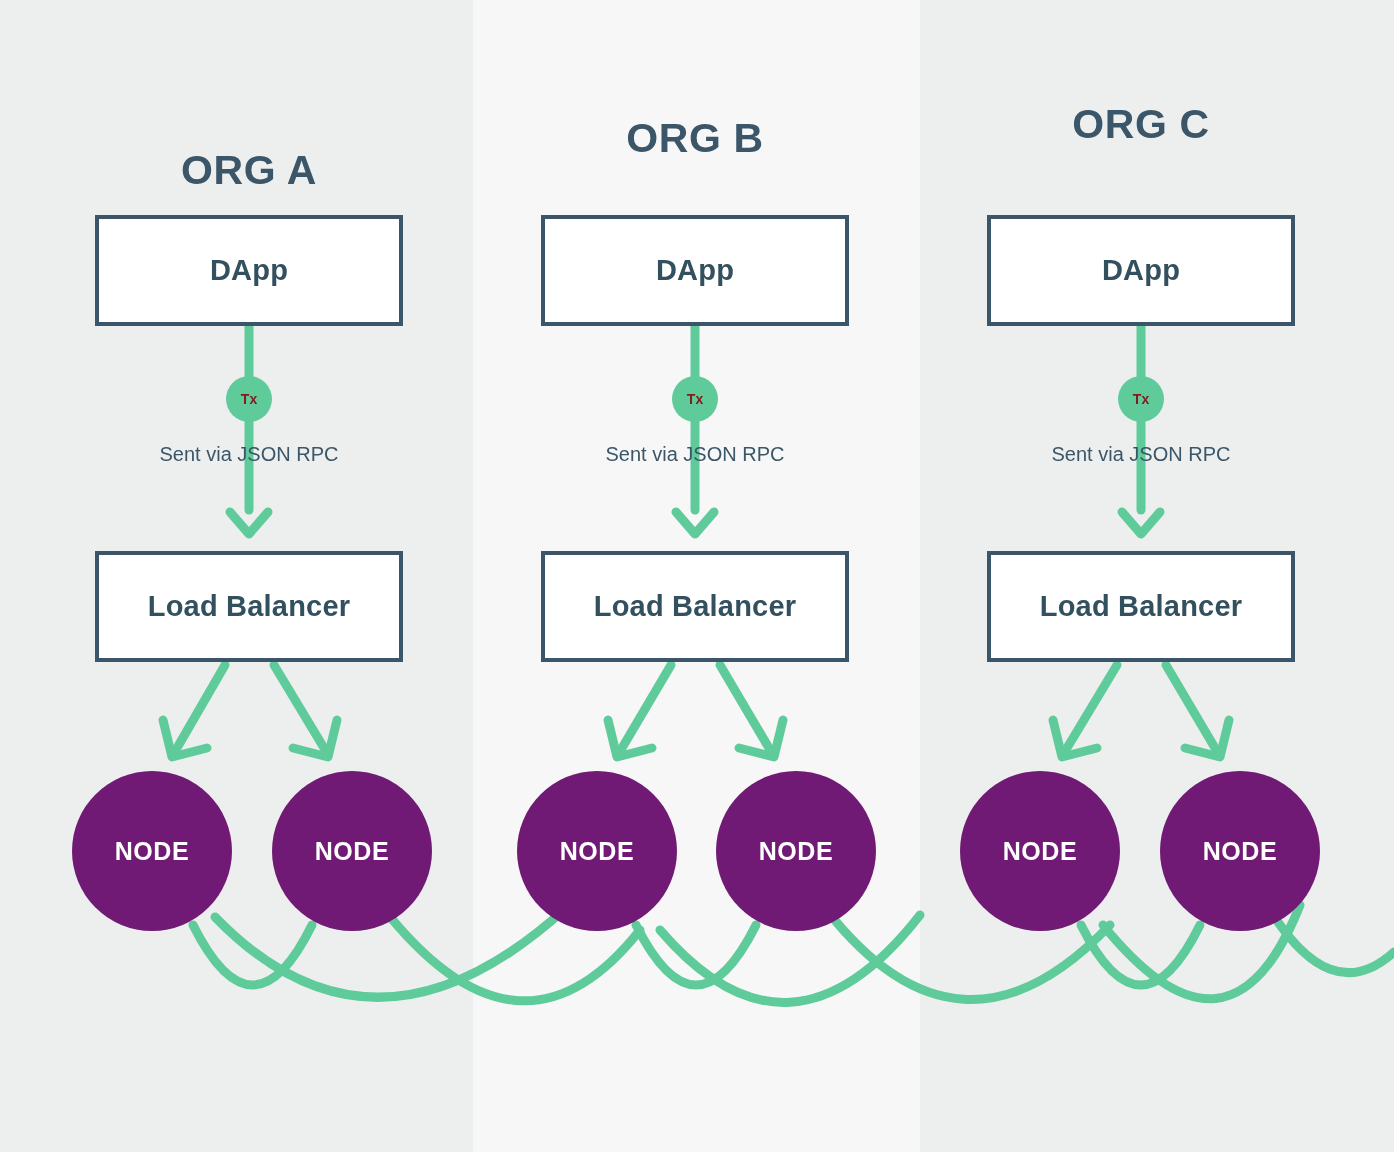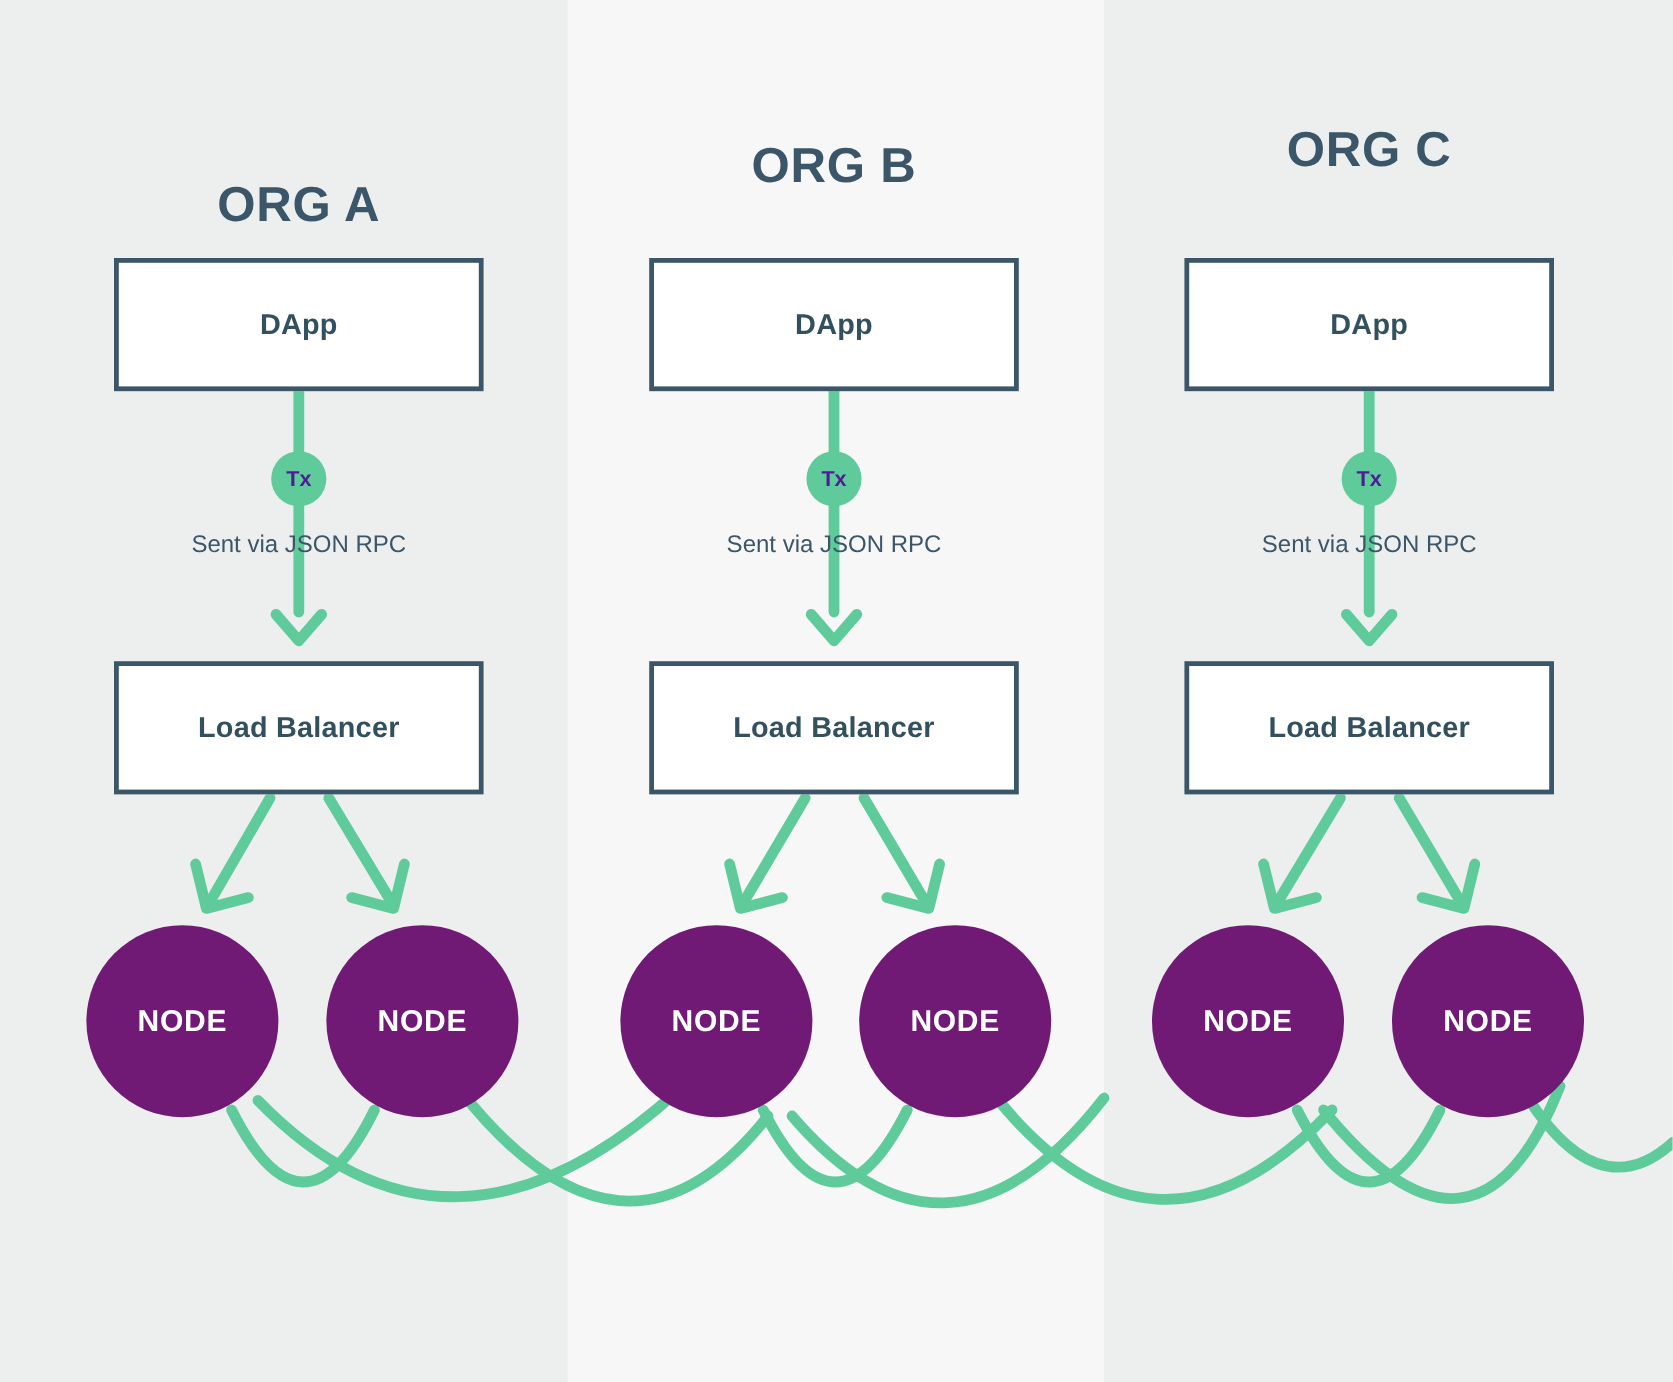--- a/index.html
+++ b/index.html
@@ -48,39 +48,39 @@
     position: absolute;
     box-sizing: border-box;
     background: #ffffff;
     border: 4px solid #3b5668;
     display: flex;
     align-items: center;
     justify-content: center;
   }
   .box-label {
     color: #33505f;
-    font-size: 24px;
+    font-size: 29px;
     font-weight: bold;
     letter-spacing: 0.2px;
     white-space: nowrap;
   }
 
   .tx-badge {
     position: absolute;
     width: 46px;
     height: 46px;
     border-radius: 50%;
     background: #5fcb9b;
     display: flex;
     align-items: center;
     justify-content: center;
   }
   .tx-label {
-    color: #4c1d95;
-    font-size: 18px;
+    color: #7f1d1d;
+    font-size: 14px;
     font-weight: bold;
     line-height: 1;
   }
 
   .rpc-caption {
     position: absolute;
     text-align: center;
     color: #3b5668;
     font-size: 20px;
     font-weight: normal;

